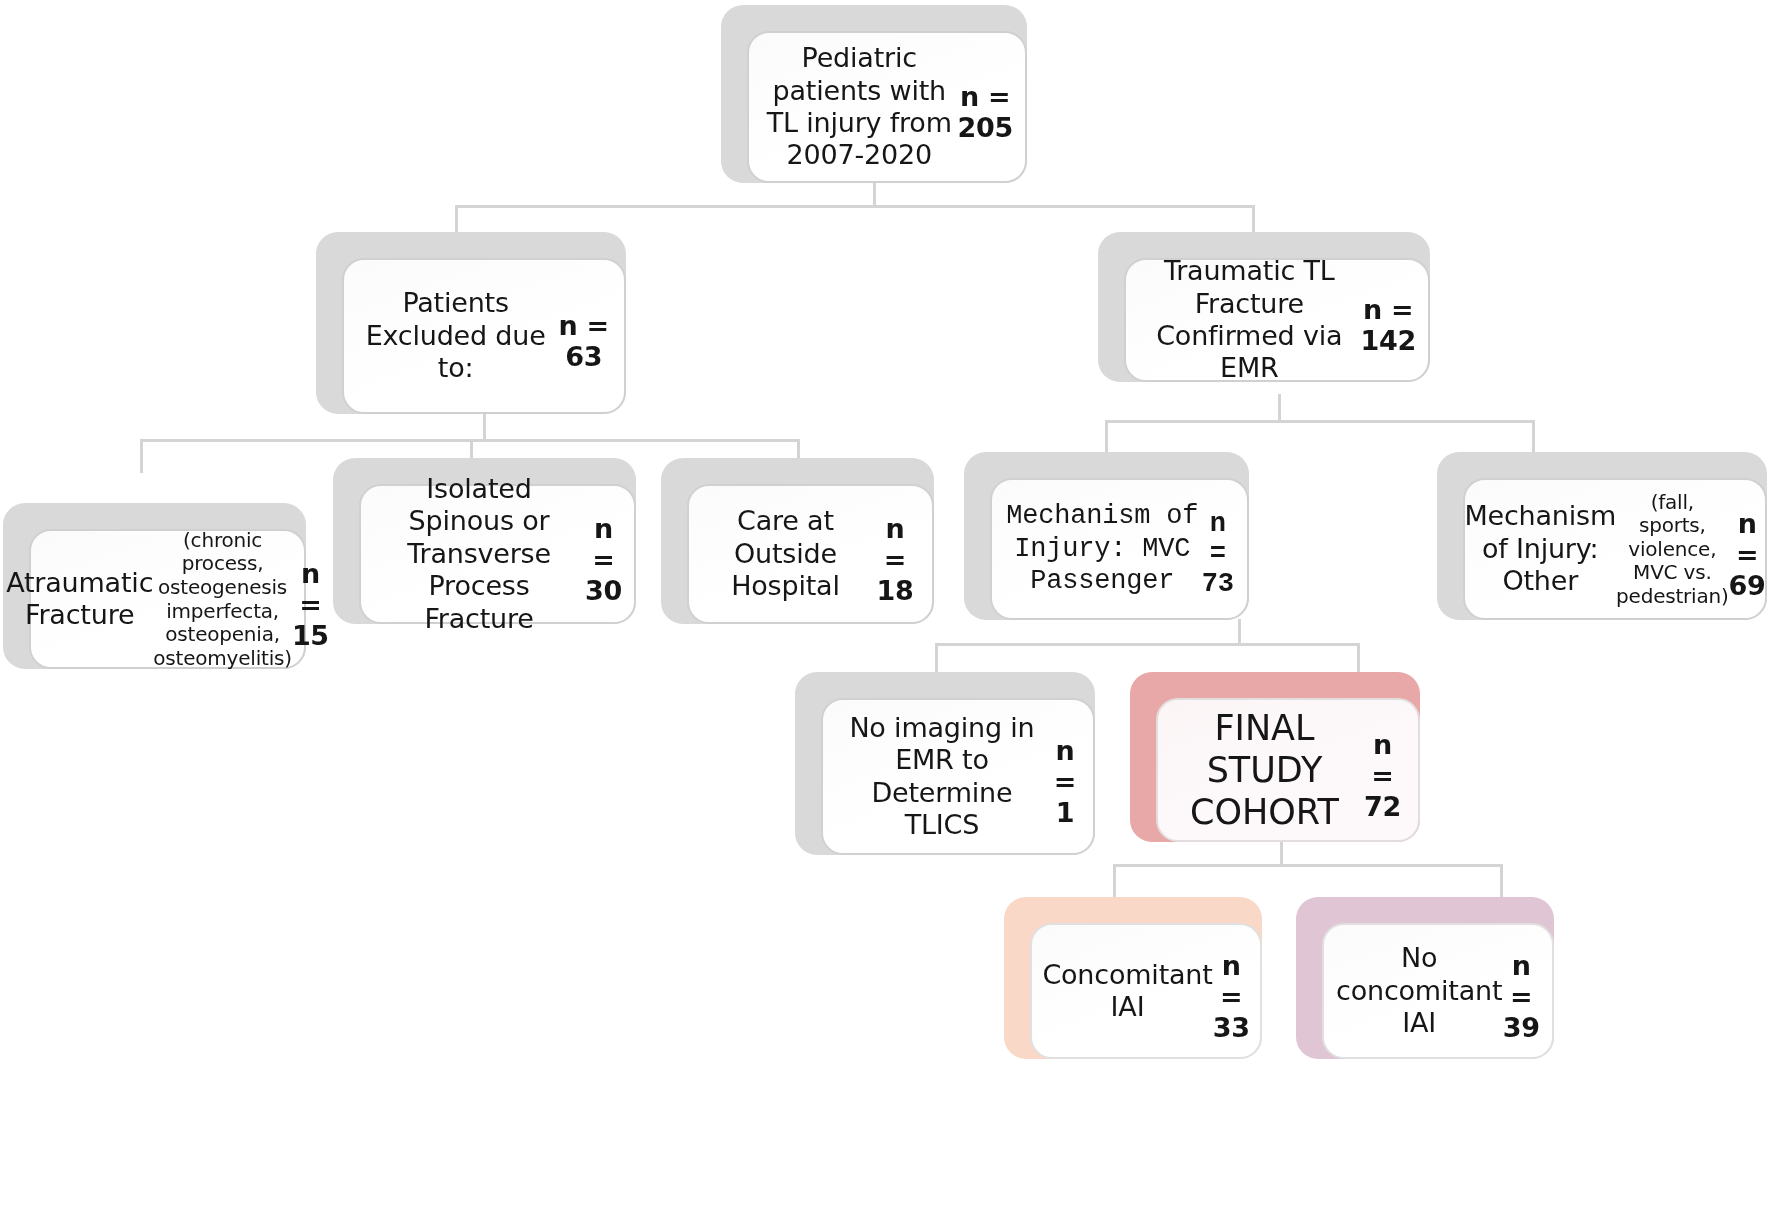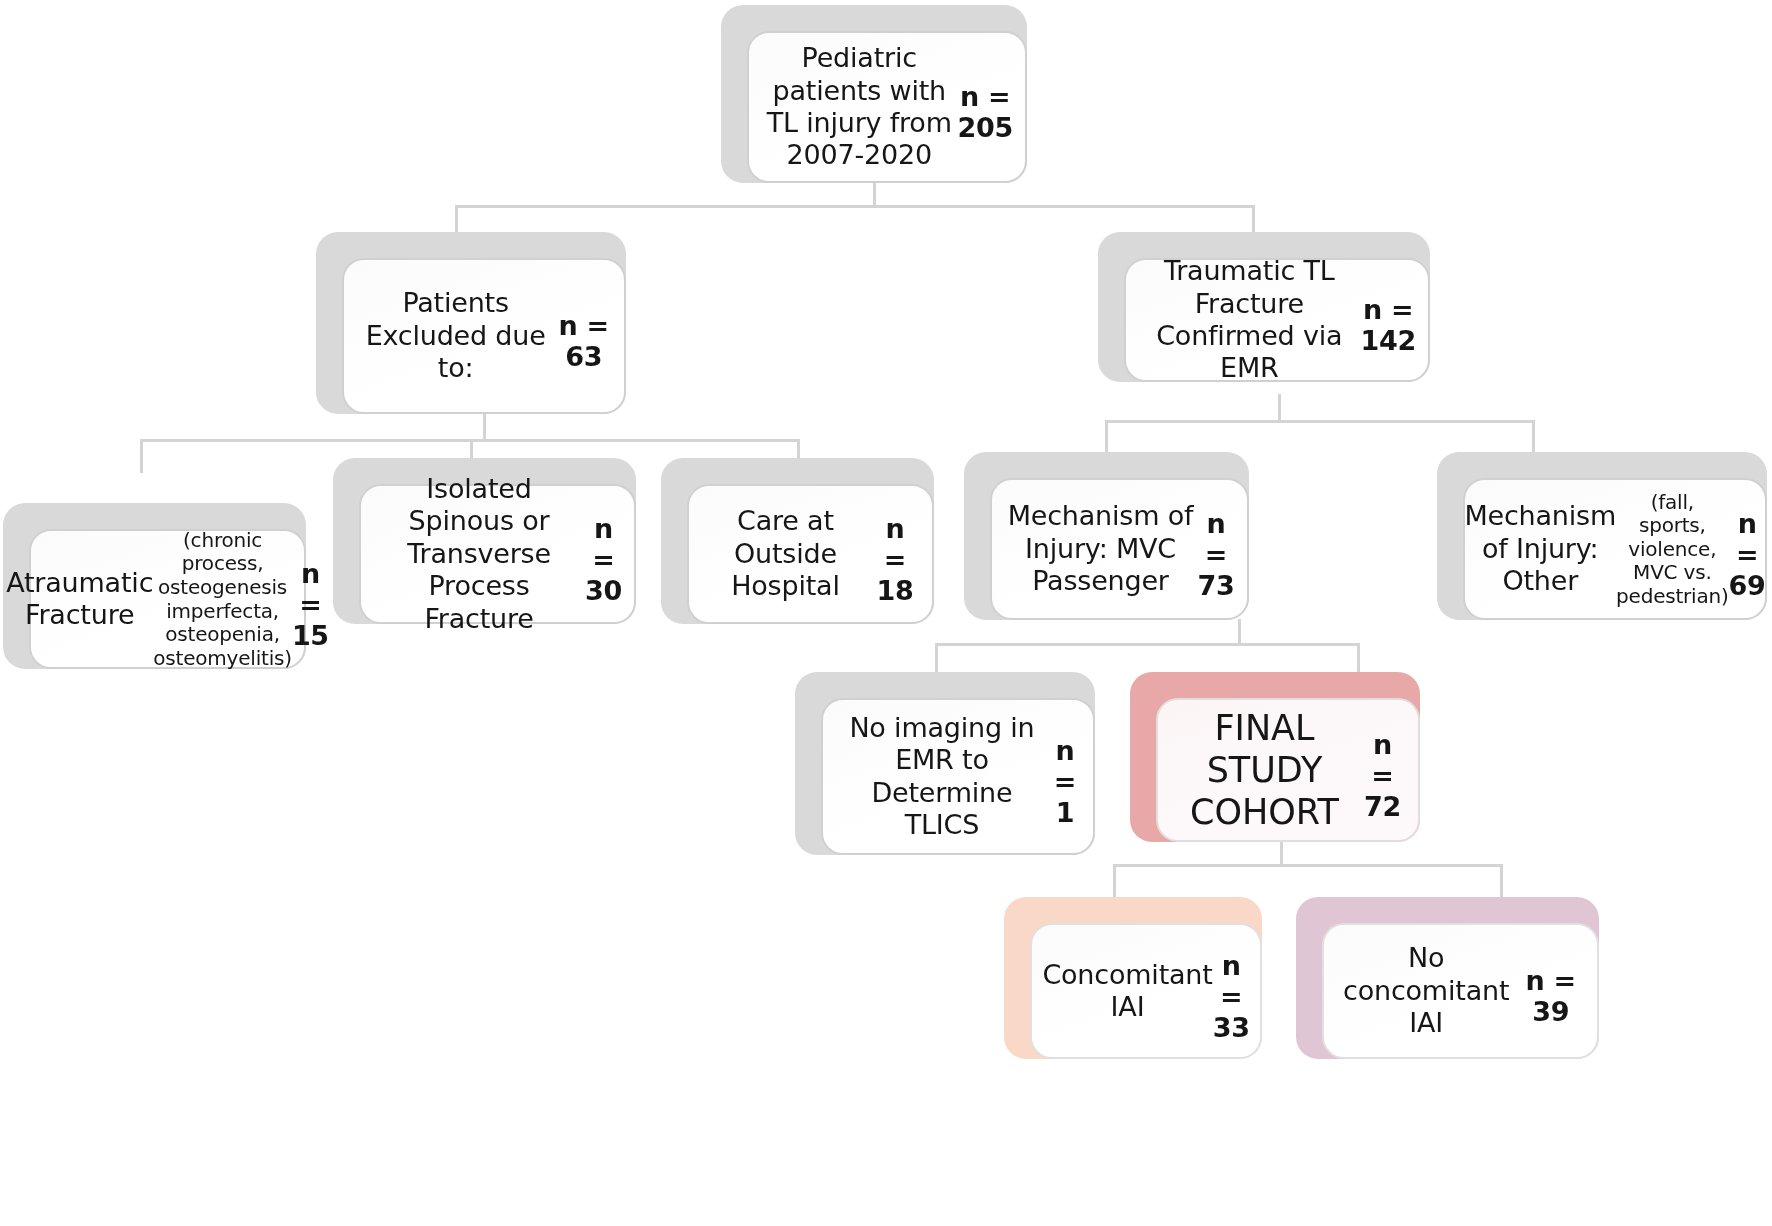--- a/index.html
+++ b/index.html
@@ -119,21 +119,21 @@
   </div>
 
   <div class="node" style="left:661px;top:458px;width:273px;height:166px;">
     <div class="plate"></div>
     <div class="card">
       <div class="ttl">Care at Outside Hospital</div>
       <div class="num">n = 18</div>
     </div>
   </div>
 
-  <div class="node" style="left:964px;top:452px;width:285px;height:168px;">
+  <div class="node" style="left:964px;top:452px;width:285px;height:168px;font-family:Liberation Mono, monospace;">
     <div class="plate"></div>
     <div class="card">
       <div class="ttl">Mechanism of Injury: MVC Passenger</div>
       <div class="num">n = 73</div>
     </div>
   </div>
 
   <div class="node" style="left:1437px;top:452px;width:330px;height:168px;">
     <div class="plate"></div>
     <div class="card">
@@ -160,21 +160,21 @@
   </div>
 
   <div class="node peach" style="left:1004px;top:897px;width:258px;height:162px;">
     <div class="plate"></div>
     <div class="card">
       <div class="ttl">Concomitant IAI</div>
       <div class="num">n = 33</div>
     </div>
   </div>
 
-  <div class="node mauve" style="left:1296px;top:897px;width:258px;height:162px;padding-left:45px;">
+  <div class="node mauve" style="left:1296px;top:897px;width:258px;height:162px;">
     <div class="plate"></div>
     <div class="card">
       <div class="ttl">No concomitant IAI</div>
       <div class="num">n = 39</div>
     </div>
   </div>
 
 </div>
 
 </body></html>

